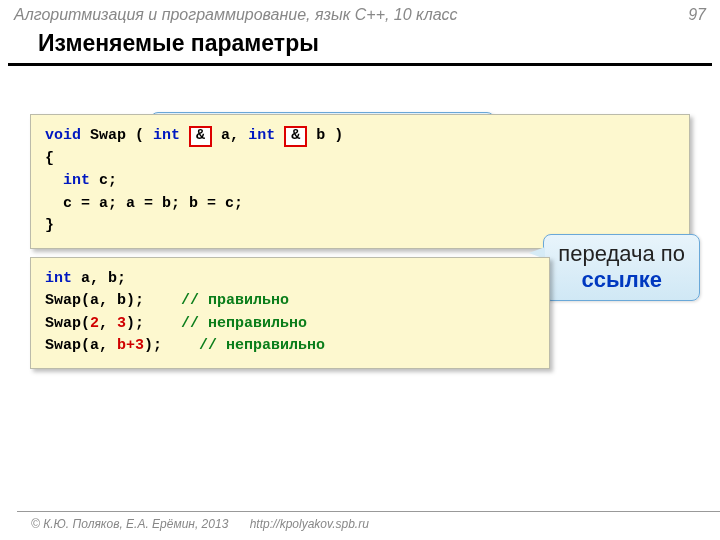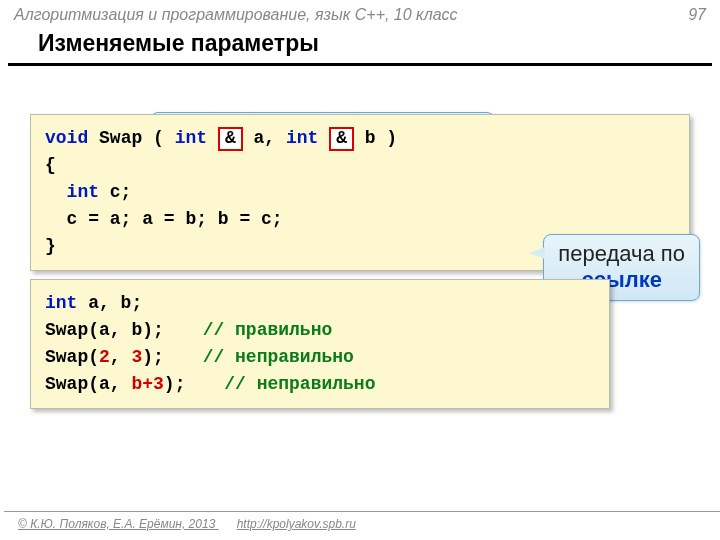--- a/index.html
+++ b/index.html
@@ -55,30 +55,30 @@
     right: 175px; top: 133px;
     border-top: 6px solid transparent;
     border-bottom: 6px solid transparent;
     border-right: 16px solid #d6ebf6;
   }
   .code-block {
     background: #fdf8cf;
     border: 1px solid #bba;
     box-shadow: 3px 3px 4px rgba(0,0,0,0.25);
     font-family: "Courier New", monospace;
-    font-size: 18px;
+    font-size: 15px;
     font-weight: bold;
     padding: 10px 14px;
     line-height: 1.5;
     margin-top: 48px;
     position: relative;
   }
   .code-block2 {
     margin-top: 8px;
-    width: 580px;
+    width: 520px;
   }
   .kw-void { color: #0018c0; }
   .kw-int { color: #0018c0; }
   .fn-name { color: #000; }
   .amp-box {
     background: #fff;
     border: 2px solid #d00;
     padding: 0 5px;
     color: #000;
     display: inline-block;
@@ -86,27 +86,26 @@
   }
   .subhead {
     color: #0038c0;
     font-size: 21px;
     margin: 22px 0 4px 4px;
   }
   .comment { color: #0a7d1a; margin-left: 28px; }
   .red { color: #d00000; }
   .footer {
     position: absolute;
-    bottom: 4px; left: 4px; right: 0;
+    bottom: 4px; left: 17px; right: 0;
     border-top: 1px solid #999;
     color: #888;
     font-style: italic;
     font-size: 12px;
     padding: 5px 14px;
-    text-decoration: underline;
   }
   .footer .url { margin-left: 18px; }
 </style>
 </head>
 <body>
 
 <div class="header-bar">
   <span>Алгоритмизация и программирование, язык  C++, 10 класс</span>
   <span>97</span>
 </div>

